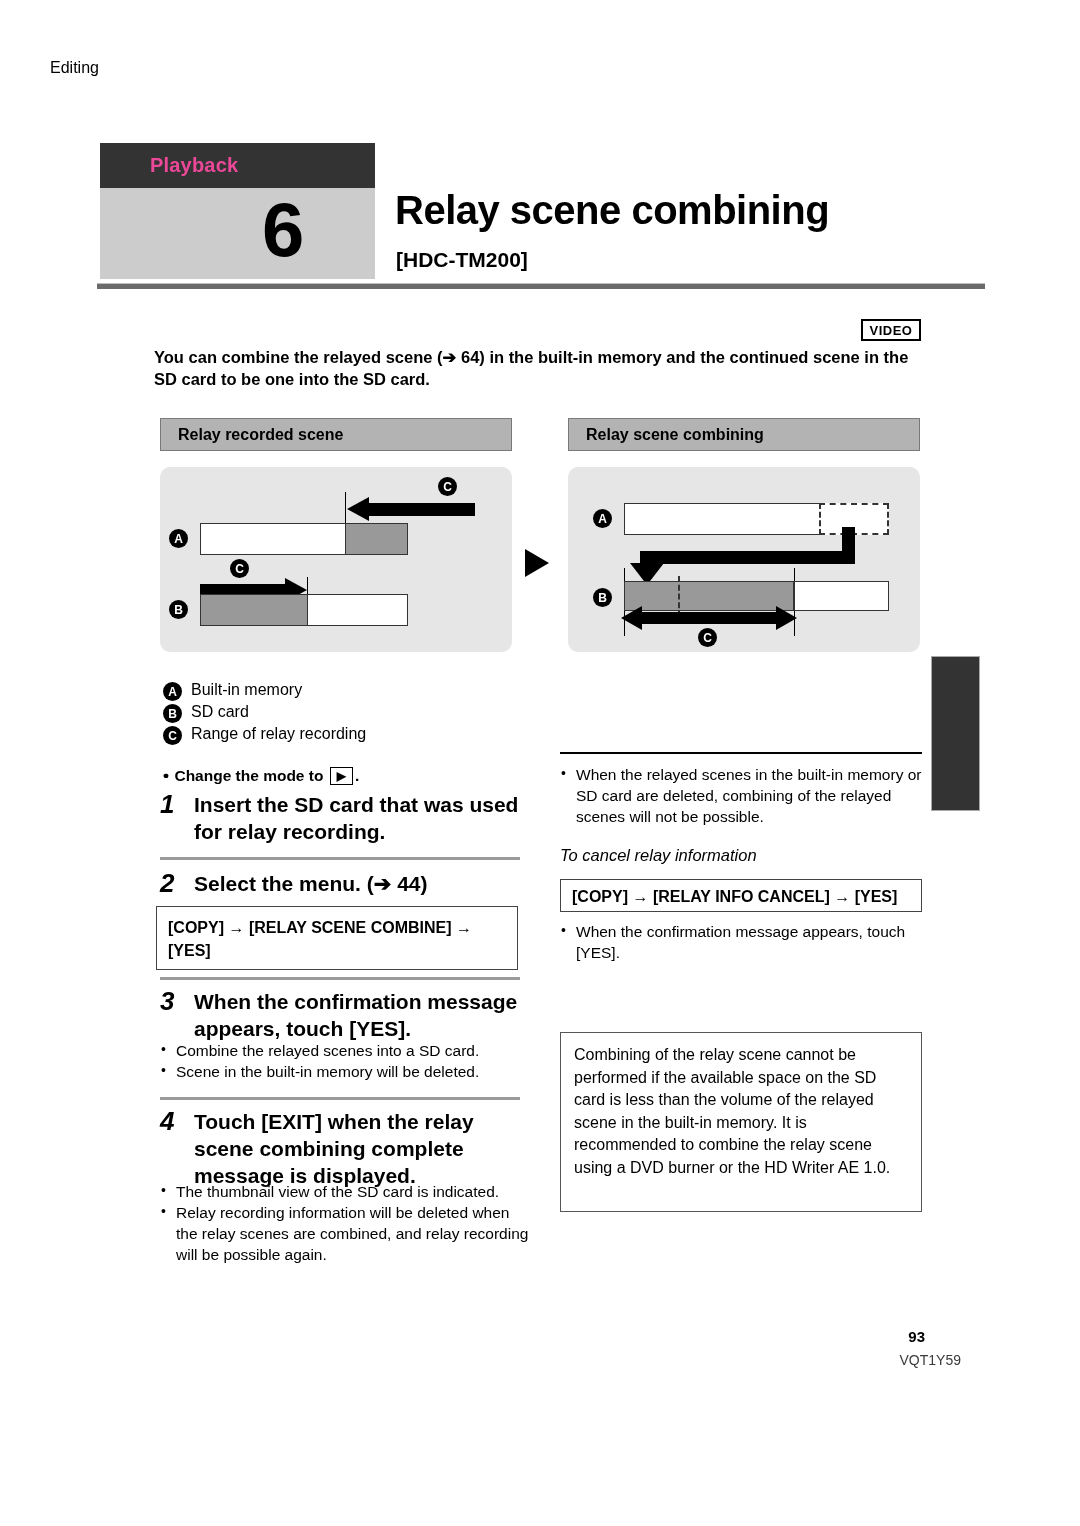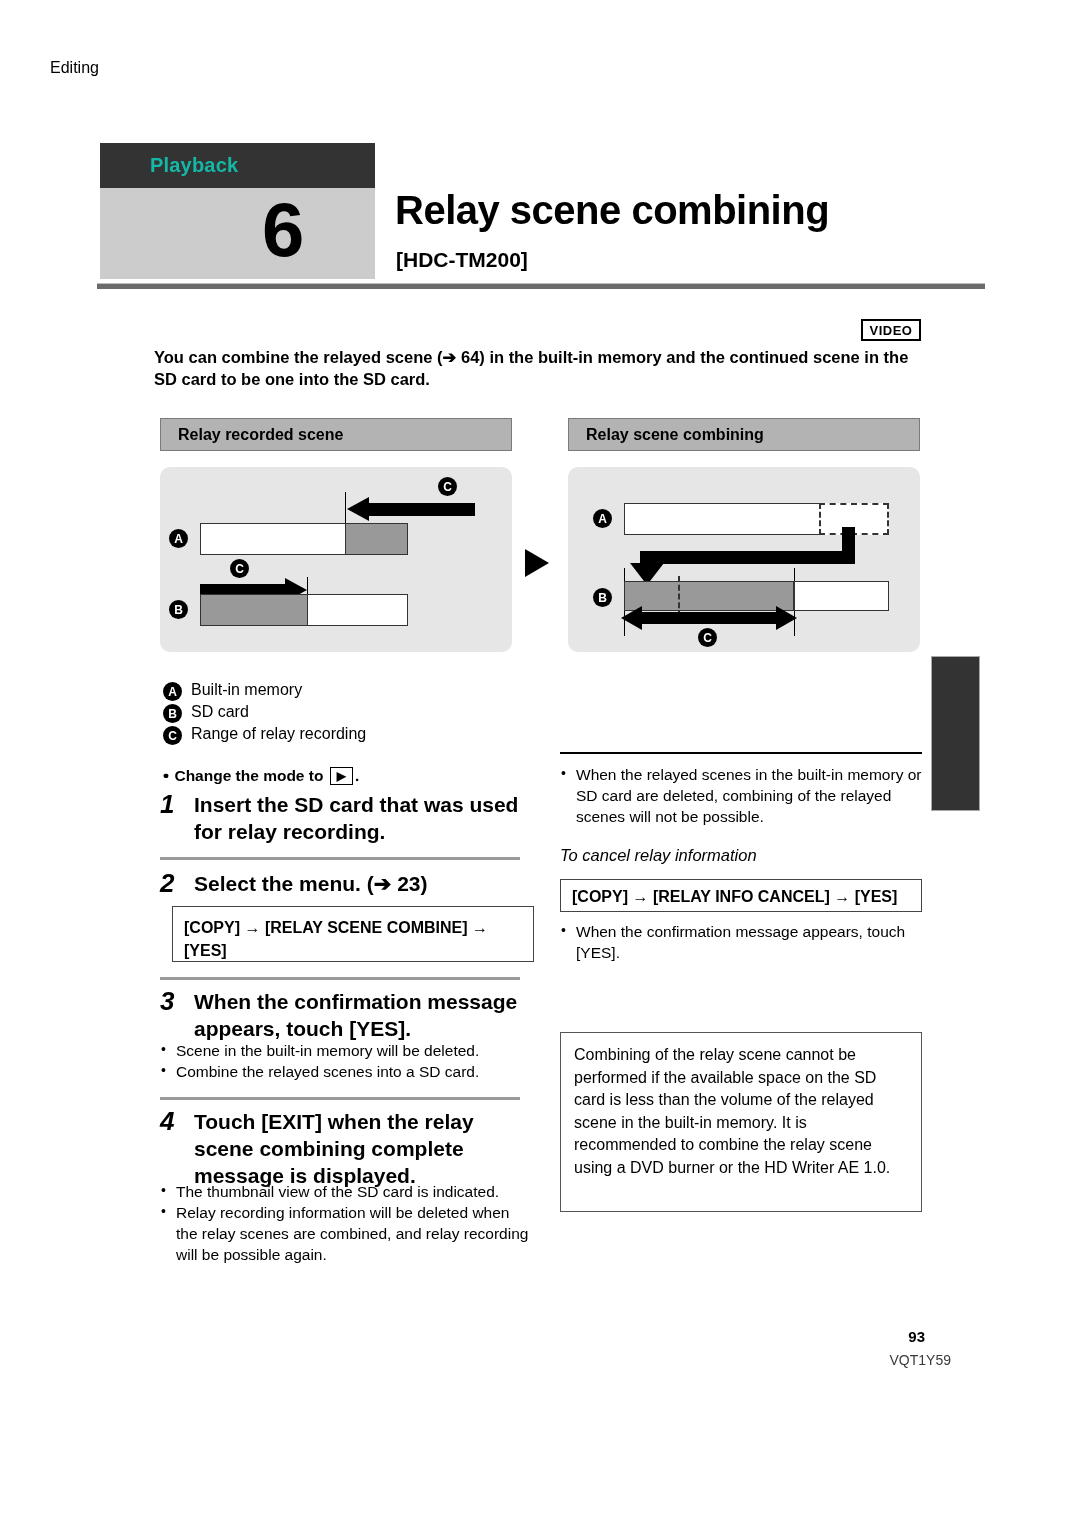--- a/index.html
+++ b/index.html
@@ -25,21 +25,21 @@
   }
   #chapter-bar {
     position: absolute;
     left: 0; top: 0;
     width: 275px; height: 45px;
     background: #333333;
   }
   #chapter-label {
     position: absolute;
     left: 50px; top: 11px;
-    color: #14b8a6;
+    color: #ec4899;
     font-size: 20px;
     font-weight: bold;
     letter-spacing: .2px;
   }
   #section-band {
     position: absolute;
     left: 0; top: 45px;
     width: 275px; height: 91px;
     background: #cccccc;
   }
@@ -266,21 +266,21 @@
   #page-number {
     position: absolute;
     left: 0; top: 1328px;
     width: 925px;
     text-align: right;
     font-size: 15px;
     font-weight: bold;
   }
   #doc-code {
     position: absolute;
-    left: 6px; top: 1352px;
+    left: 16px; top: 1352px;
     width: 945px;
     text-align: right;
     font-size: 14px;
     color: #3a3a3a;
   }
   .mode-icon {
     display: inline-block;
     border: 1.5px solid #000;
     padding: 0 6px;
     font-size: 12px;
@@ -406,34 +406,34 @@
   </div>
 
   <div class="step" style="left:160px; top:791px; width:362px;">
     <span class="step-num">1</span>
     <div class="step-text">Insert the SD card that was used for relay recording.</div>
   </div>
   <div class="hr-thin" style="left:160px; top:857px; width:360px;"></div>
 
   <div class="step" style="left:160px; top:870px; width:362px;">
     <span class="step-num">2</span>
-    <div class="step-text">Select the menu. (➔ 23)</div>
-  </div>
-  <div class="menu-box" style="left:172px; top:906px; width:362px; height:56px;">
+    <div class="step-text">Select the menu. (➔ 44)</div>
+  </div>
+  <div class="menu-box" style="left:156px; top:906px; width:362px; height:64px;">
     <span>[COPY] → [RELAY SCENE COMBINE] → [YES]</span>
   </div>
   <div class="hr-thin" style="left:160px; top:977px; width:360px;"></div>
 
   <div class="step" style="left:160px; top:988px; width:362px;">
     <span class="step-num">3</span>
     <div class="step-text">When the confirmation message appears, touch [YES].</div>
   </div>
   <div style="position:absolute; left:160px; top:1040px; width:370px;">
+    <div class="bullet-line">Combine the relayed scenes into a SD card.</div>
     <div class="bullet-line">Scene in the built-in memory will be deleted.</div>
-    <div class="bullet-line">Combine the relayed scenes into a SD card.</div>
   </div>
   <div class="hr-thin" style="left:160px; top:1097px; width:360px;"></div>
 
   <div class="step" style="left:160px; top:1108px; width:366px;">
     <span class="step-num">4</span>
     <div class="step-text">Touch [EXIT] when the relay scene combining complete message is displayed.</div>
   </div>
   <div style="position:absolute; left:160px; top:1181px; width:372px;">
     <div class="bullet-line">The thumbnail view of the SD card is indicated.</div>
     <div class="bullet-line">Relay recording information will be deleted when the relay scenes are combined, and relay recording will be possible again.</div>

